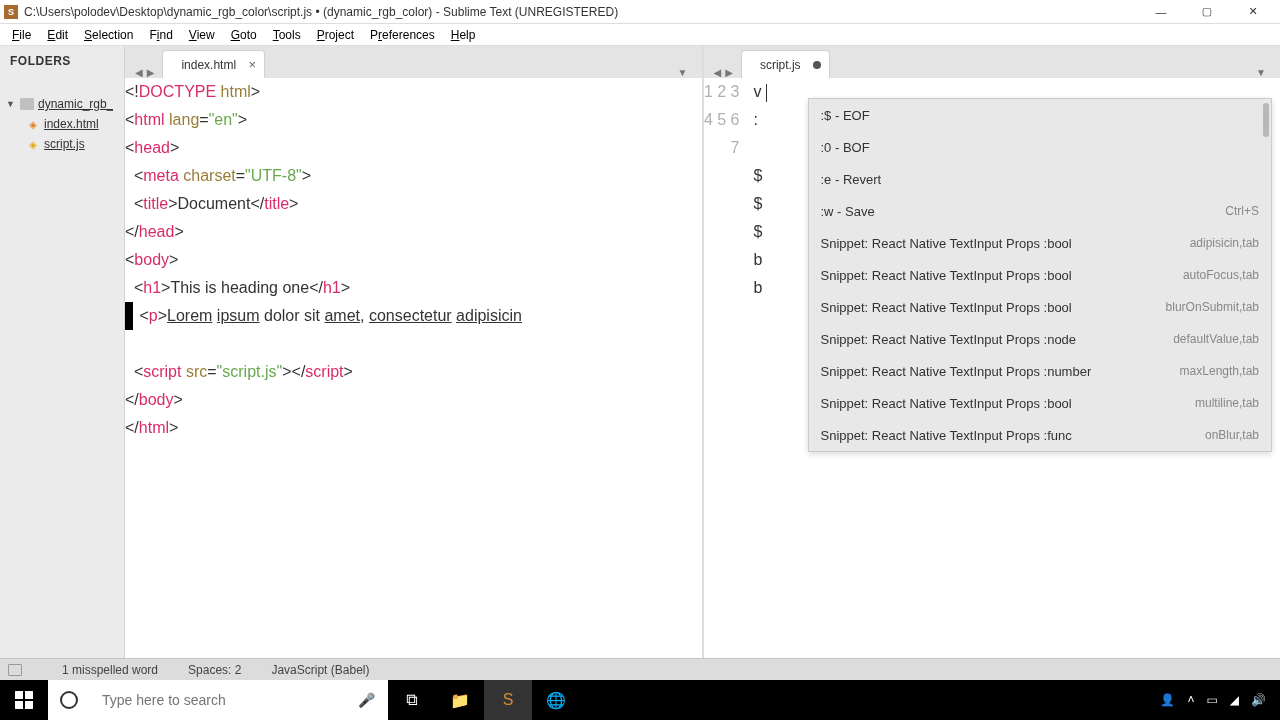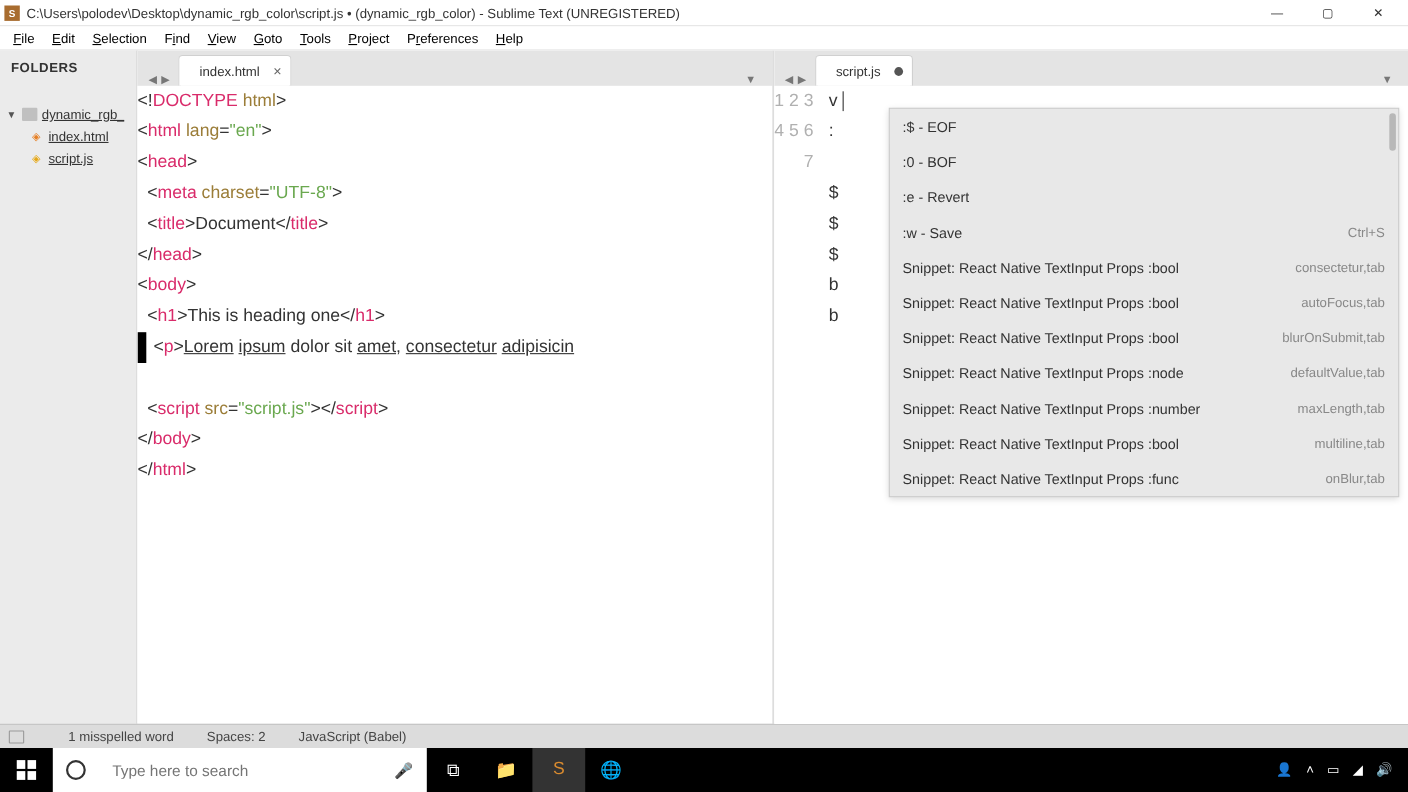--- a/index.html
+++ b/index.html
@@ -191,21 +191,21 @@
         <div class="ac-row">
             <span class="ac-left">:e - Revert</span>
             <span class="ac-right"></span>
           </div>
         <div class="ac-row">
             <span class="ac-left">:w - Save</span>
             <span class="ac-right">Ctrl+S</span>
           </div>
         <div class="ac-row">
             <span class="ac-left">Snippet: React Native TextInput Props :bool</span>
-            <span class="ac-right">consectetur,tab</span>
+            <span class="ac-right">adipisicin,tab</span>
           </div>
         <div class="ac-row">
             <span class="ac-left">Snippet: React Native TextInput Props :bool</span>
             <span class="ac-right">autoFocus,tab</span>
           </div>
         <div class="ac-row">
             <span class="ac-left">Snippet: React Native TextInput Props :bool</span>
             <span class="ac-right">blurOnSubmit,tab</span>
           </div>
         <div class="ac-row">

